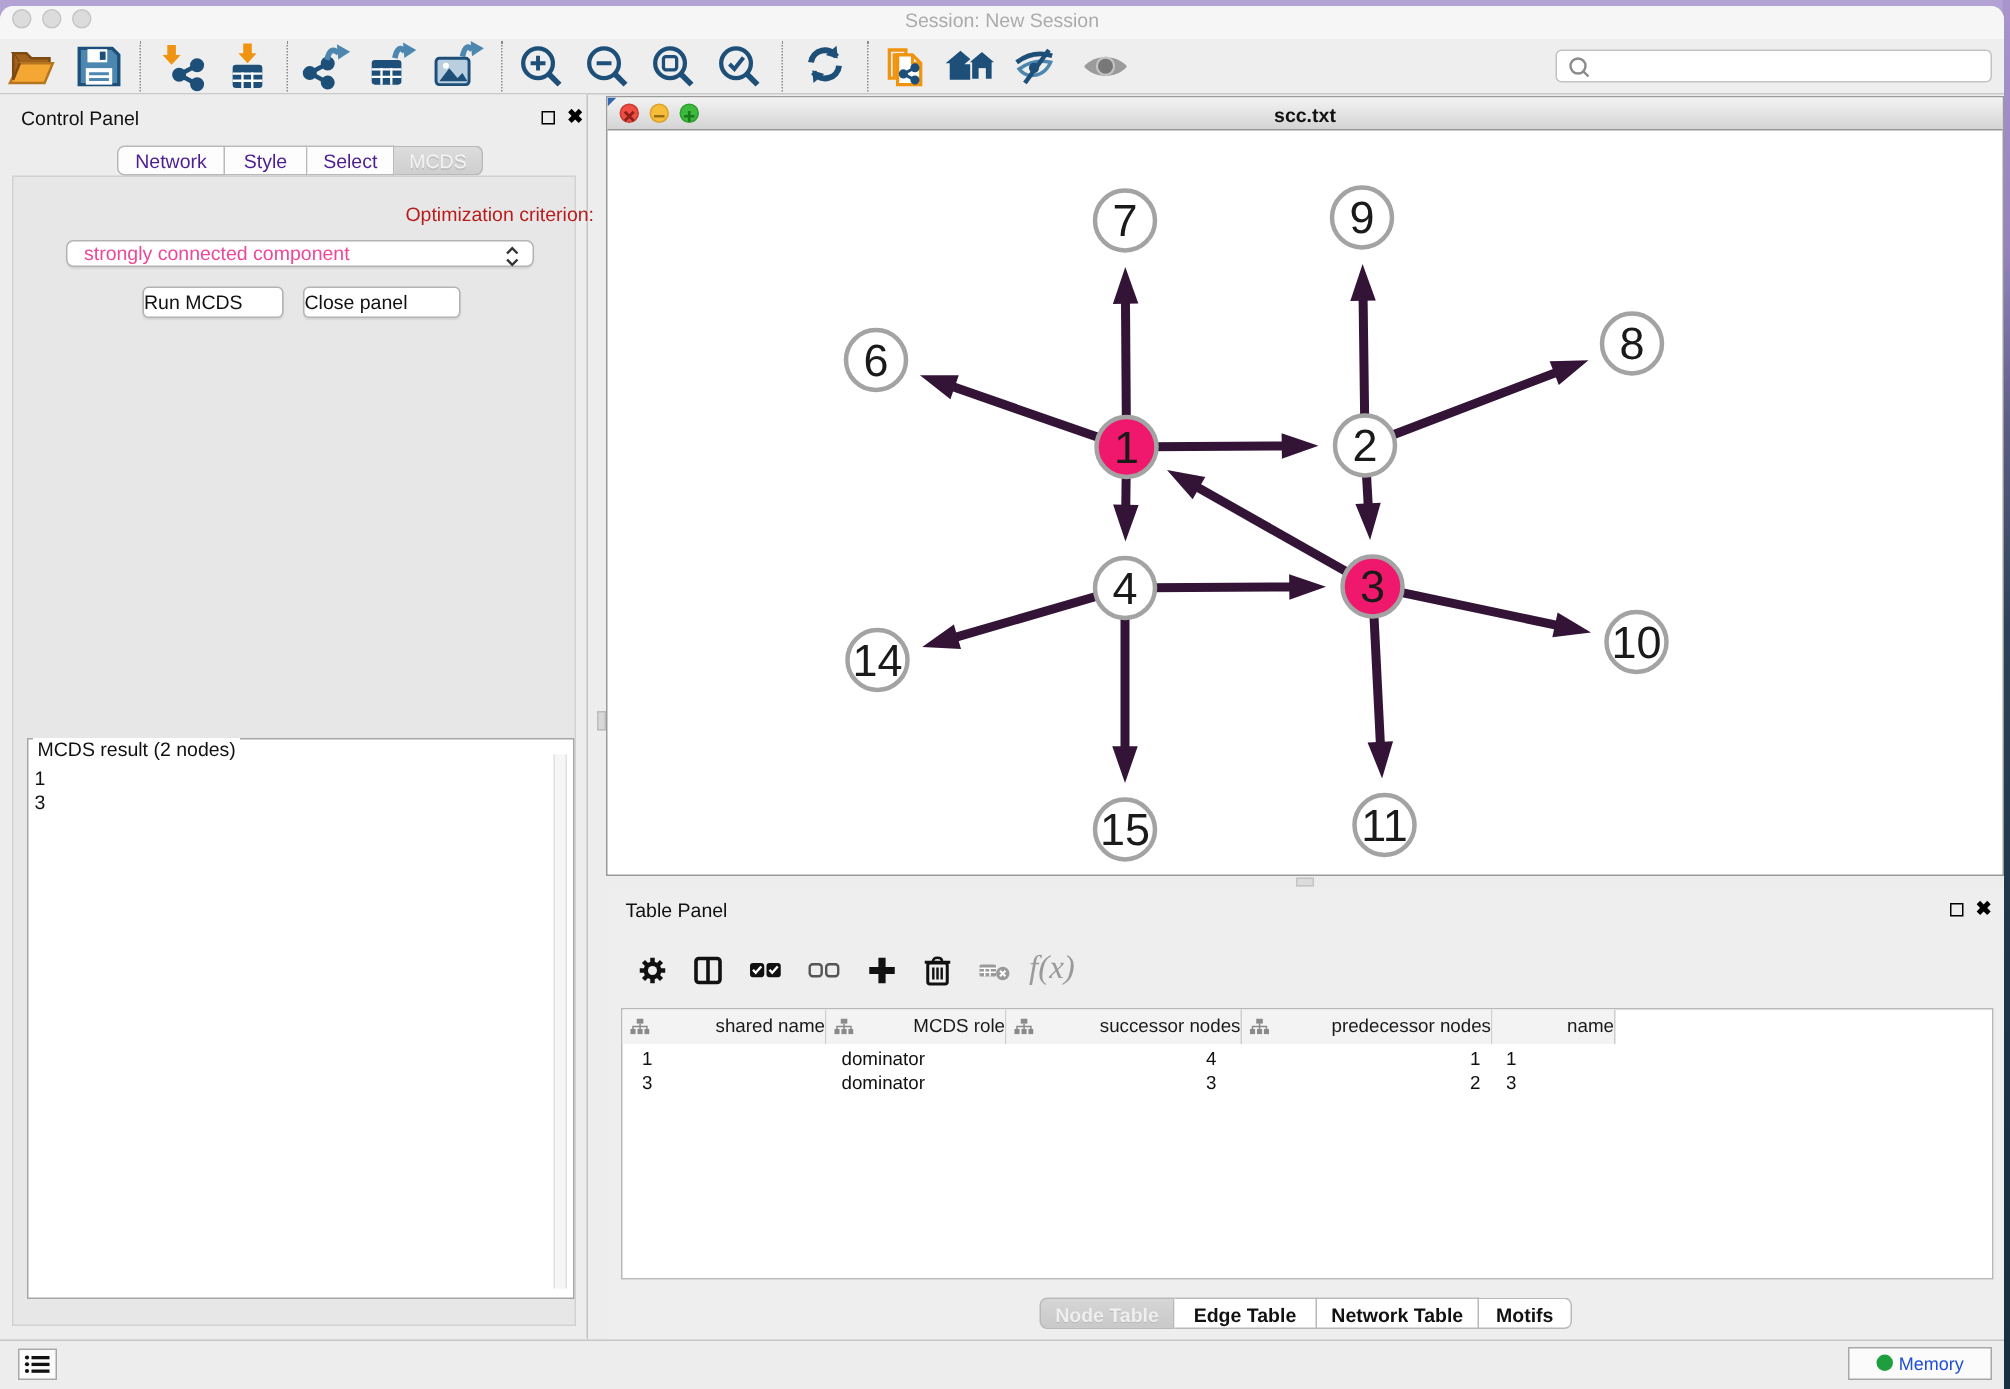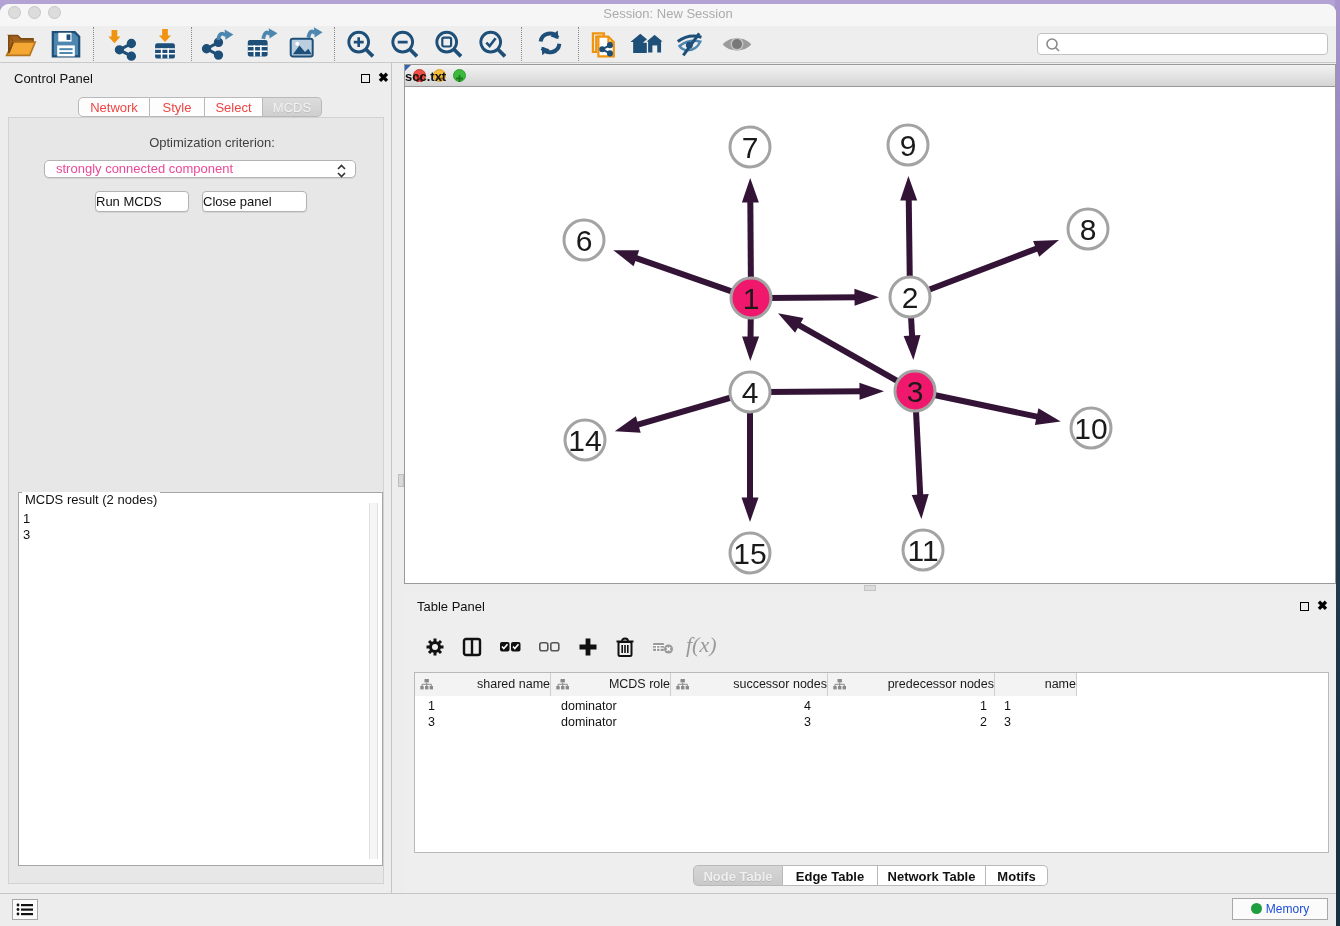--- a/index.html
+++ b/index.html
@@ -16,36 +16,36 @@
 .tbi{position:absolute;top:2px;transform:scale(1.1);transform-origin:center 40%}
 .tsep{position:absolute;top:1px;width:0;height:34px;border-left:1px dotted #8a8a8a}
 #search{position:absolute;left:1037px;top:7px;width:291px;height:22px;background:#fff;border:1px solid #c2c2c2;border-radius:4px}
 
 #cp{position:absolute;left:0;top:59px;width:392px;height:830px;background:#ededed;border-right:1px solid #c4c4c4}
 #cp-title{position:absolute;left:14px;top:8px;font-size:13px;color:#111}
 .fbtn{position:absolute;top:11px;width:9px;height:9px;border:1.5px solid #000}
 .xbtn{position:absolute;top:7px;font-size:13px;font-weight:bold;color:#000}
 #cp-inner{position:absolute;left:8px;top:54px;width:376px;height:767px;background:#e7e7e7;border:1px solid #d2d2d2}
 .tabbar{position:absolute;display:flex;height:20px}
-.tab{height:20px;line-height:20px;font-size:13px;text-align:center;background:#fdfdfd;border:1px solid #b9b9b9;border-left:none;color:#ef4444}
+.tab{height:20px;line-height:20px;font-size:13px;text-align:center;background:#fdfdfd;border:1px solid #b9b9b9;border-left:none;color:#4c1d95}
 .tab.first{border-left:1px solid #b9b9b9;border-radius:5px 0 0 5px}
 .tab.last{border-radius:0 5px 5px 0}
 .tab.sel{background:linear-gradient(#dcdcdc,#cfcfcf);color:#f3f3f3;text-shadow:0 1px 0 #bfbfbf}
-#optlabel{position:absolute;left:16px;top:72px;width:392px;text-align:center;font-size:13px;color:#404040}
+#optlabel{position:absolute;left:4px;top:72px;width:392px;text-align:right;font-size:13px;color:#b91c1c}
 #dropdown{position:absolute;left:44px;top:97px;width:312px;height:18px;background:#fff;border:1px solid #b3b3b3;border-radius:5px;font-size:13px;line-height:16px;color:#ec4899;padding-left:11px;box-shadow:0 1px 1px rgba(0,0,0,.08)}
 .btn{position:absolute;top:128px;height:21px;background:#fff;border:1px solid #b3b3b3;border-radius:4px;font-size:13px;line-height:20px;color:#111;box-shadow:0 1px 1px rgba(0,0,0,.08)}
 #fieldset{position:absolute;left:18px;top:429px;width:365px;height:374px;background:#fff;border:1px solid #a6a6a6}
 #fieldlabel{position:absolute;left:22px;top:429px;background:#fff;font-size:13px;color:#111;padding:0 3px}
 #fieldtext{position:absolute;left:23px;top:448px;font-size:13px;color:#111;line-height:15.5px}
 #fscroll{position:absolute;right:4px;top:10px;bottom:6px;width:9px;background:#f6f6f6;border-left:1px solid #e0e0e0;border-right:1px solid #e0e0e0}
 
 #netwin{position:absolute;left:404px;top:60px;width:932px;height:520px;background:#fff;border:1px solid #9a9a9a}
 #nettitle{position:absolute;left:0;top:0;width:100%;height:22px;background:linear-gradient(#f3f3f3,#d4d4d4);border-bottom:1px solid #999}
 .light{position:absolute;top:3.5px;width:13px;height:13px;border-radius:50%}
-#netname{position:absolute;top:3.5px;line-height:15px;width:100%;text-align:left;font-size:13px;font-weight:bold;color:#111}
+#netname{position:absolute;top:3.5px;line-height:15px;width:100%;text-align:center;font-size:13px;font-weight:bold;color:#111}
 #graph{position:absolute;left:0;top:23px}
 
 #tp{position:absolute;left:405px;top:588px;width:931px;height:301px;background:#eeeeee}
 #tp-title{position:absolute;left:12px;top:7px;font-size:13px;color:#111}
 #tptable{position:absolute;left:414px;top:668px;width:915px;height:181px;background:#fff;border:1px solid #b9b9b9}
 .hcell{position:absolute;top:0;height:23px;background:#f3f3f3;border-right:1px solid #cfcfcf;font-size:12.5px;color:#1a1a1a;text-align:right;line-height:23px}
 .trow{position:absolute;font-size:12.5px;color:#111}
 .btab{height:21px;line-height:21px;font-size:13px;font-weight:bold;text-align:center;background:#fff;border:1px solid #b9b9b9;border-left:none;color:#111}
 
 #status{position:absolute;left:0;top:889px;width:1336px;height:29px;background:#ededed;border-top:1px solid #c6c6c6}

